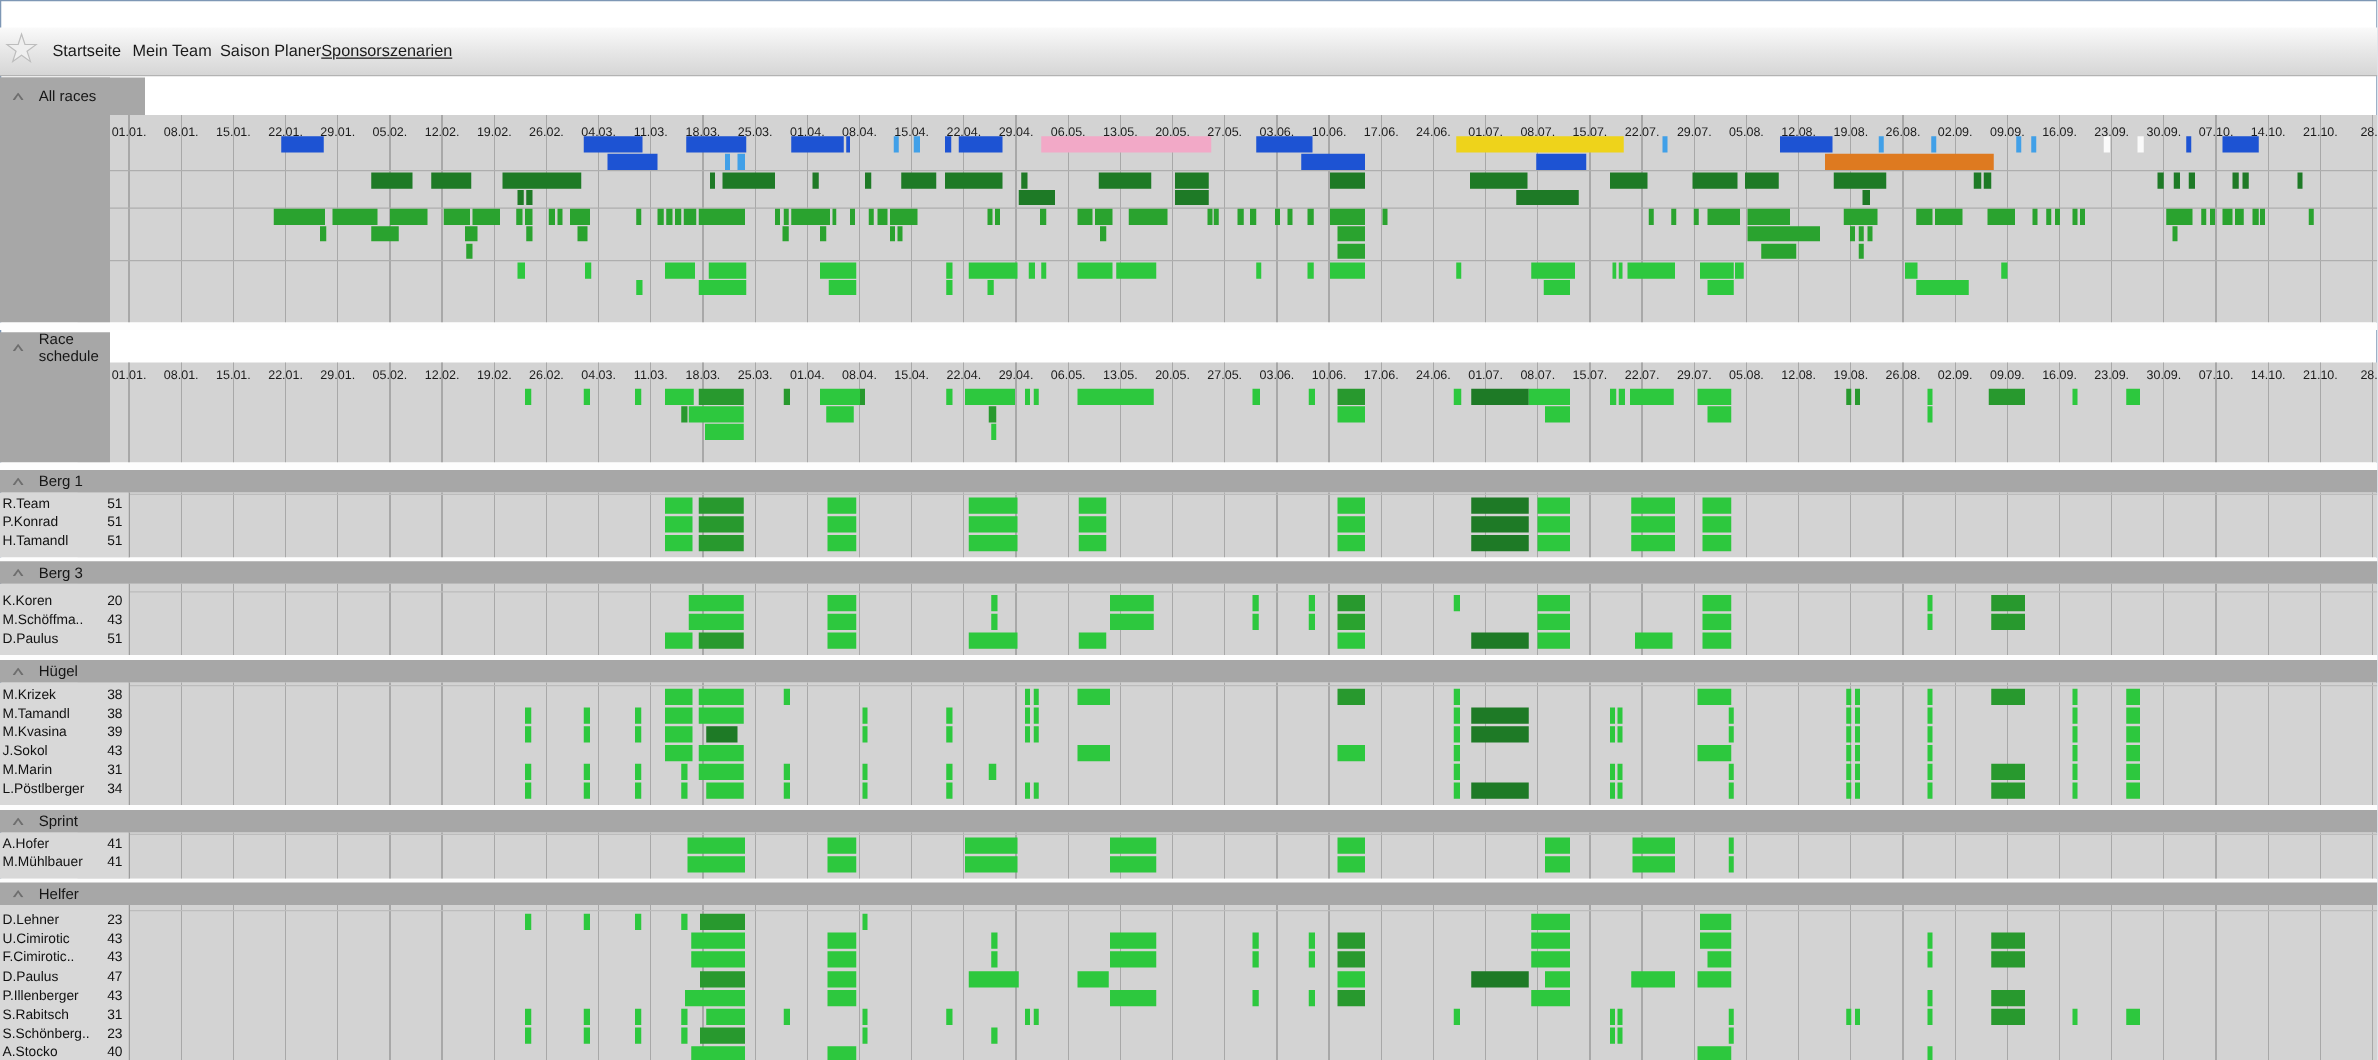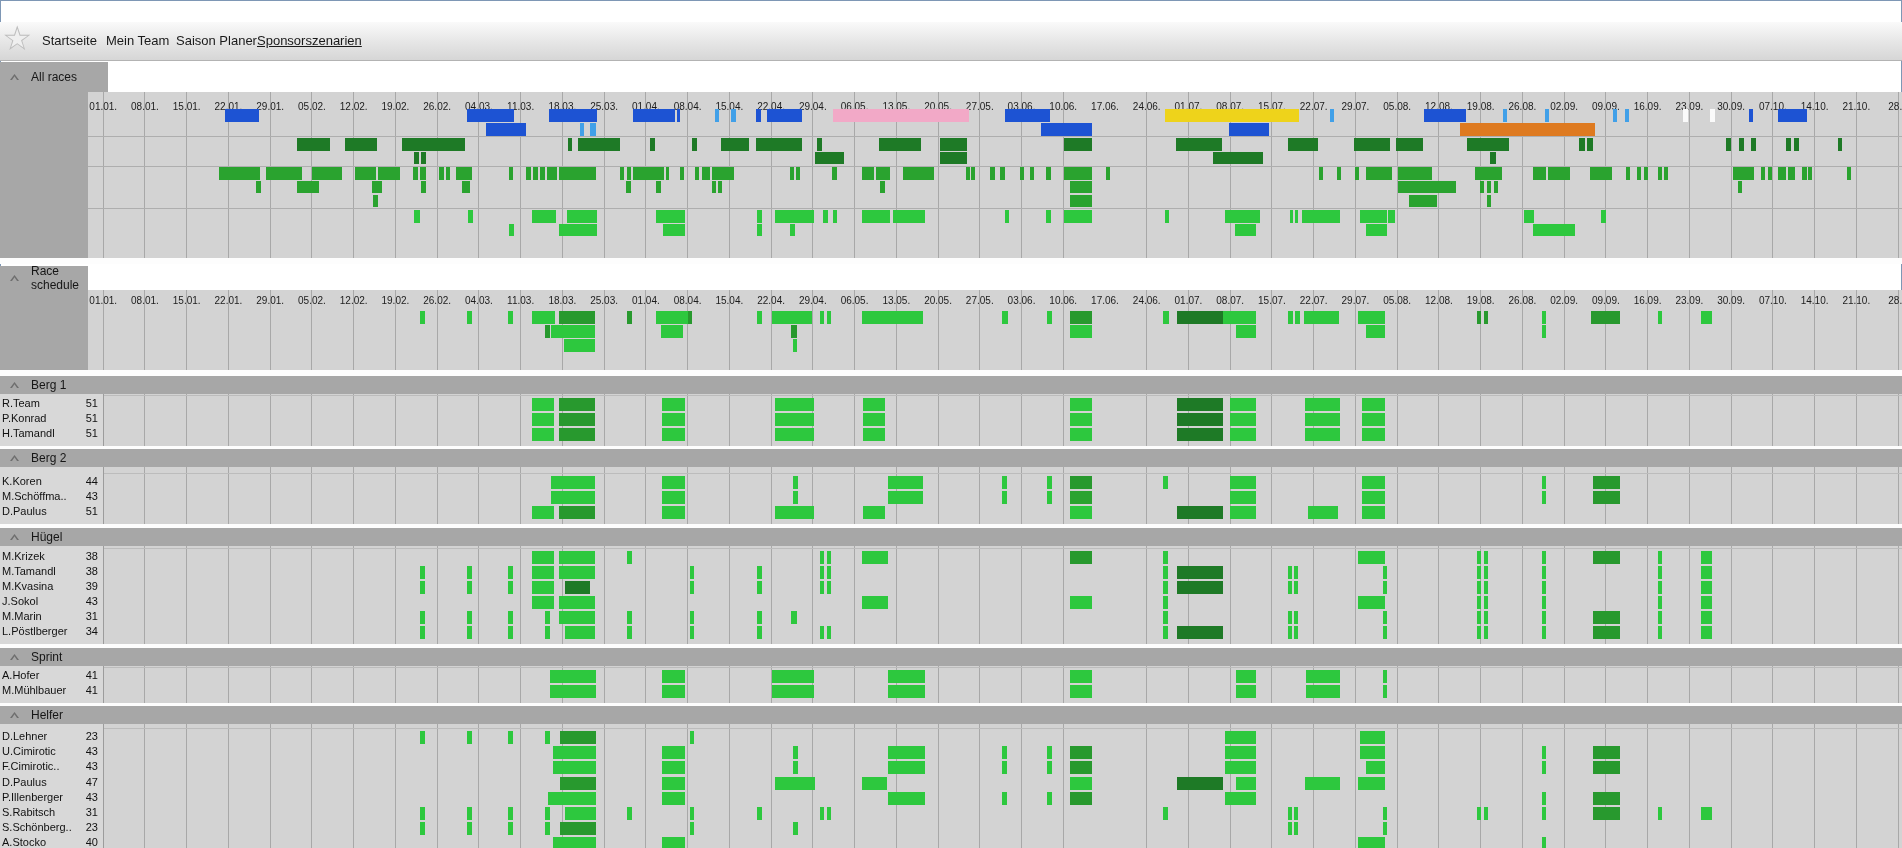--- a/index.html
+++ b/index.html
@@ -275,21 +275,21 @@
         <div class="bar" style="left: 447px; top: 132px; width: 5px; height: 12px; background: rgb(45, 200, 62);"></div>
         <div class="bar" style="left: 497px; top: 132px; width: 38px; height: 12px; background: rgb(45, 200, 62);"></div>
         <div class="bar" style="left: 601px; top: 132px; width: 22px; height: 12px; background: rgb(45, 200, 62);"></div>
         <div class="bar" style="left: 695px; top: 132px; width: 5px; height: 12px; background: rgb(45, 200, 62);"></div>
         <div class="bar" style="left: 728px; top: 132px; width: 5px; height: 12px; background: rgb(45, 200, 62);"></div>
         <div class="bar" style="left: 1173px; top: 132px; width: 21px; height: 12px; background: rgb(45, 200, 62);"></div>
         <div class="bar" style="left: 1304px; top: 132px; width: 21px; height: 12px; background: rgb(45, 200, 62);"></div>
         <div class="bar" style="left: 1471px; top: 132px; width: 42px; height: 12px; background: rgb(45, 200, 62);"></div>
       </div>
       <div class="sidebar" style="top: 62px; height: 196px;"></div>
-      <div class="band" style="top: 62px; height: 30px; width: 108px;">
+      <div class="band" style="top: 62px; height: 30px; width: 96px; padding-left: 20px;">
         <div class="chevron"></div>
         <div class="band-label">All races</div>
       </div>
       <div class="gap" style="top: 258px; height: 6px;"></div>
       <div class="timeline" style="top: 290px; height: 80px;">
         <span class="date-label" style="left: 41.24px; top: 5px;">01.01.</span>
         <span class="date-label" style="left: 82.98px; top: 5px;">08.01.</span>
         <span class="date-label" style="left: 124.72px; top: 5px;">15.01.</span>
         <span class="date-label" style="left: 166.46px; top: 5px;">22.01.</span>
         <span class="date-label" style="left: 208.2px; top: 5px;">29.01.</span>
@@ -463,34 +463,34 @@
         <div class="bar" style="left: 801px; top: 39px; width: 22px; height: 13px; background: rgb(45, 200, 62);"></div>
         <div class="bar" style="left: 1008px; top: 39px; width: 22px; height: 13px; background: rgb(45, 200, 62);"></div>
         <div class="bar" style="left: 1115px; top: 39px; width: 46px; height: 13px; background: rgb(30, 122, 38);"></div>
         <div class="bar" style="left: 1168px; top: 39px; width: 26px; height: 13px; background: rgb(45, 200, 62);"></div>
         <div class="bar" style="left: 1246px; top: 39px; width: 30px; height: 13px; background: rgb(45, 200, 62);"></div>
         <div class="bar" style="left: 1300px; top: 39px; width: 23px; height: 13px; background: rgb(45, 200, 62);"></div>
       </div>
       <div class="namecol" style="top: 467px; height: 57px;">
         <div class="name-row" style="top: 8px; height: 15px;">
           <span class="name">K.Koren</span>
-          <span class="num">44</span>
+          <span class="num">20</span>
         </div>
         <div class="name-row" style="top: 23px; height: 15px;">
           <span class="name">M.Schöffma..</span>
           <span class="num">43</span>
         </div>
         <div class="name-row" style="top: 38px; height: 15px;">
           <span class="name">D.Paulus</span>
           <span class="num">51</span>
         </div>
       </div>
       <div class="band" style="top: 449px; height: 18px;">
         <div class="chevron"></div>
-        <div class="band-label">Berg 2</div>
+        <div class="band-label">Berg 3</div>
       </div>
       <div class="gap" style="top: 524px; height: 6px;"></div>
       <div class="timeline" style="top: 546px; height: 98px;">
         <div class="hline" style="top: 2px; background: rgb(188, 188, 188);"></div>
         <div class="bar" style="left: 470px; top: 5px; width: 22px; height: 13px; background: rgb(45, 200, 62);"></div>
         <div class="bar" style="left: 497px; top: 5px; width: 36px; height: 13px; background: rgb(45, 200, 62);"></div>
         <div class="bar" style="left: 565px; top: 5px; width: 5px; height: 13px; background: rgb(45, 200, 62);"></div>
         <div class="bar" style="left: 758px; top: 5px; width: 4px; height: 13px; background: rgb(45, 200, 62);"></div>
         <div class="bar" style="left: 765px; top: 5px; width: 4px; height: 13px; background: rgb(45, 200, 62);"></div>
         <div class="bar" style="left: 800px; top: 5px; width: 26px; height: 13px; background: rgb(45, 200, 62);"></div>

